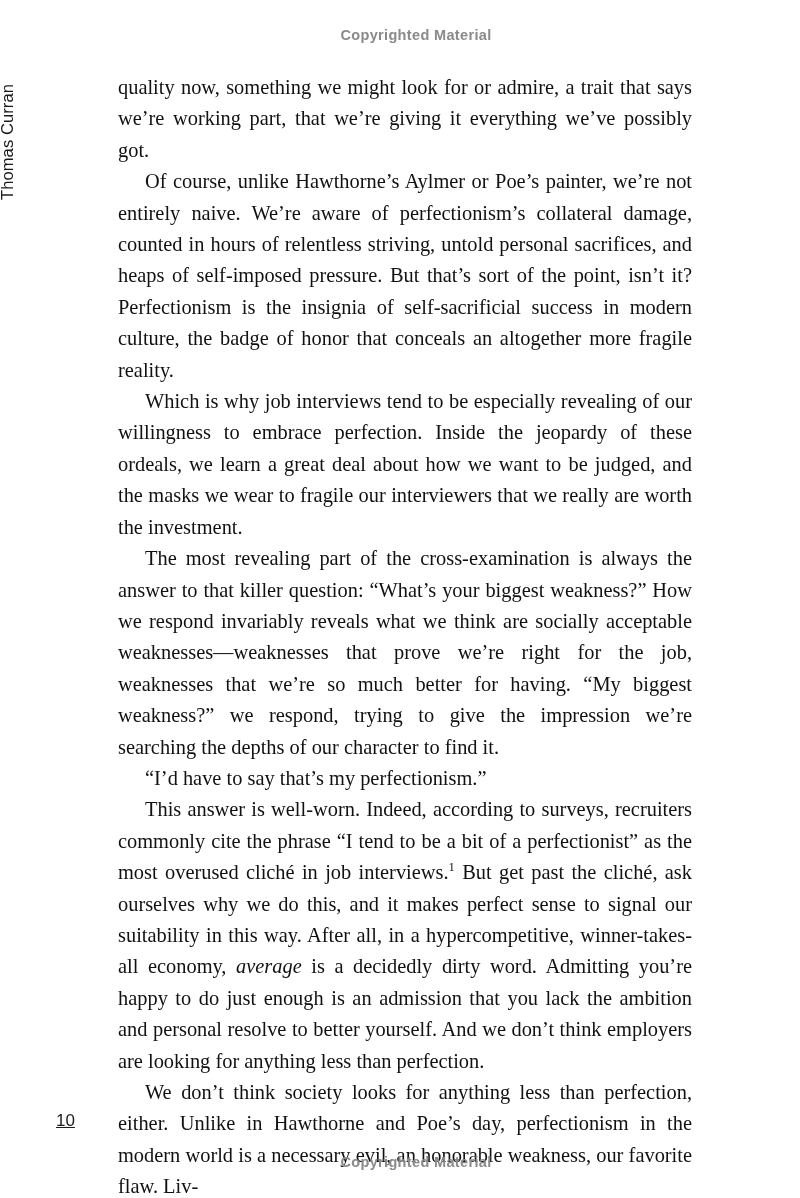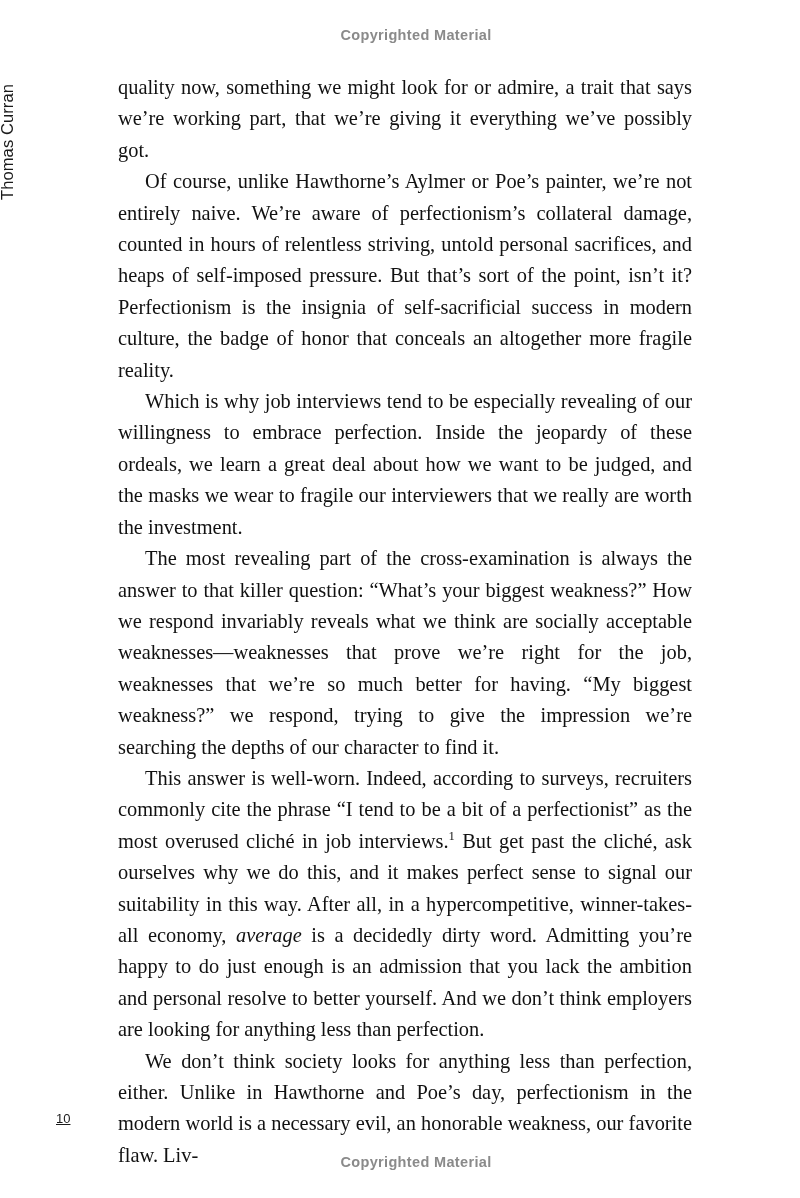--- a/index.html
+++ b/index.html
@@ -89,21 +89,21 @@
     vertical-align: super;
     line-height: 0;
   }
 
   
   .folio {
     position: absolute;
     left: 56px;
     top: 1111px;
     font-family: "Liberation Sans", "DejaVu Sans", sans-serif;
-    font-size: 13px;
+    font-size: 17px;
     color: #1a1a1a;
     text-decoration: underline;
   }
 </style>
 </head>
 <body>
 
 <div class="page">
 
   <div class="watermark watermark-top">Copyrighted Material</div>
@@ -115,20 +115,21 @@
   <div class="text-column">
 
     <p class="para no-indent" id="p1">quality now, something we might look for or admire, a trait that says we’re working part, that we’re giving it everything we’ve possibly got.</p>
 
     <p class="para" id="p2">Of course, unlike Hawthorne’s Aylmer or Poe’s painter, we’re not entirely naive. We’re aware of perfectionism’s collateral damage, counted in hours of relentless striving, untold personal sacrifices, and heaps of self-imposed pressure. But that’s sort of the point, isn’t it? Perfectionism is the insignia of self-sacrificial success in modern culture, the badge of honor that conceals an altogether more fragile reality.</p>
 
     <p class="para" id="p3">Which is why job interviews tend to be especially revealing of our willingness to embrace perfection. Inside the jeopardy of these ordeals, we learn a great deal about how we want to be judged, and the masks we wear to fragile our interviewers that we really are worth the investment.</p>
 
     <p class="para" id="p4">The most revealing part of the cross-examination is always the answer to that killer question: “What’s your biggest weakness?” How we respond invariably reveals what we think are socially acceptable weaknesses—weaknesses that prove we’re right for the job, weaknesses that we’re so much better for having. “My biggest weakness?” we respond, trying to give the impression we’re searching the depths of our character to find it.</p>
 
+    <p class="para" id="p5">“I’d have to say that’s my perfectionism.”</p>
 
     <p class="para" id="p6">This answer is well-worn. Indeed, according to surveys, recruiters commonly cite the phrase “I tend to be a bit of a perfectionist” as the most overused cliché in job interviews.<sup class="footnote-ref">1</sup> But get past the cliché, ask ourselves why we do this, and it makes perfect sense to signal our suitability in this way. After all, in a hypercompetitive, winner-takes-all economy, <em>average</em> is a decidedly dirty word. Admitting you’re happy to do just enough is an admission that you lack the ambition and personal resolve to better yourself. And we don’t think employers are looking for anything less than perfection.</p>
 
     <p class="para" id="p7">We don’t think society looks for anything less than perfection, either. Unlike in Hawthorne and Poe’s day, perfectionism in the modern world is a necessary evil, an honorable weakness, our favorite flaw. Liv-</p>
 
   </div>
 
   <div class="folio">10</div>
 
   <div class="watermark watermark-bottom">Copyrighted Material</div>

